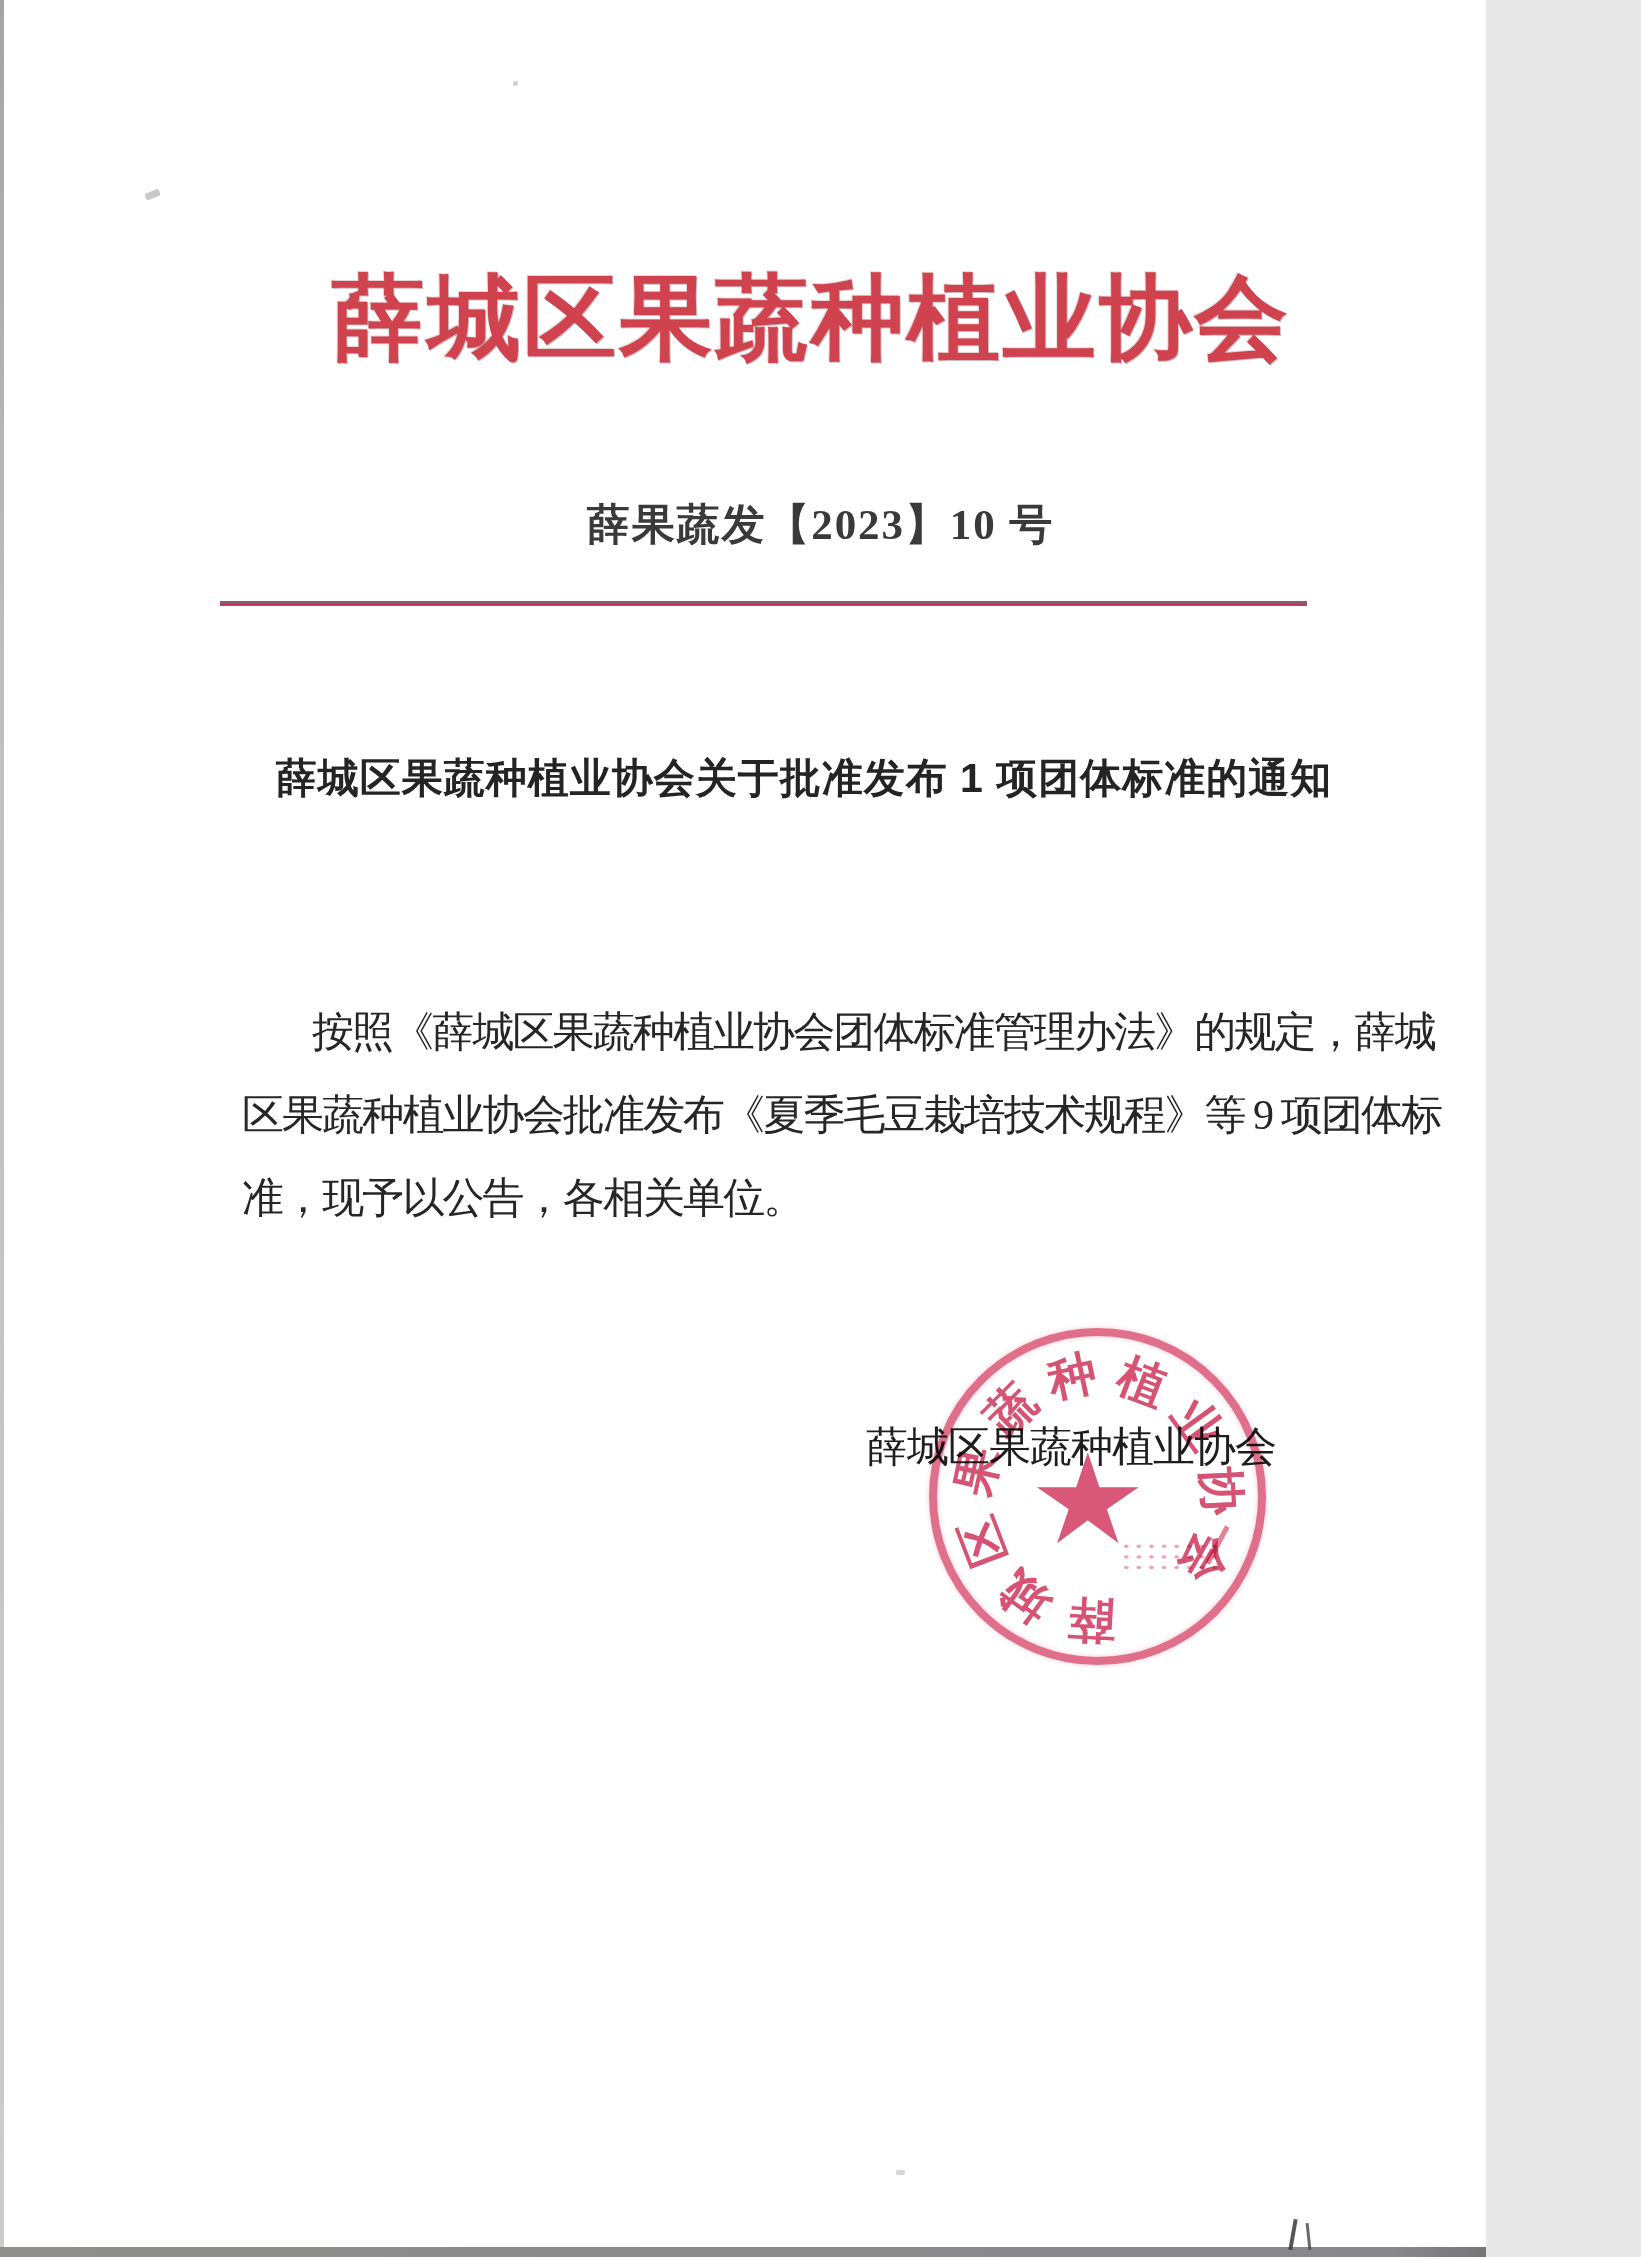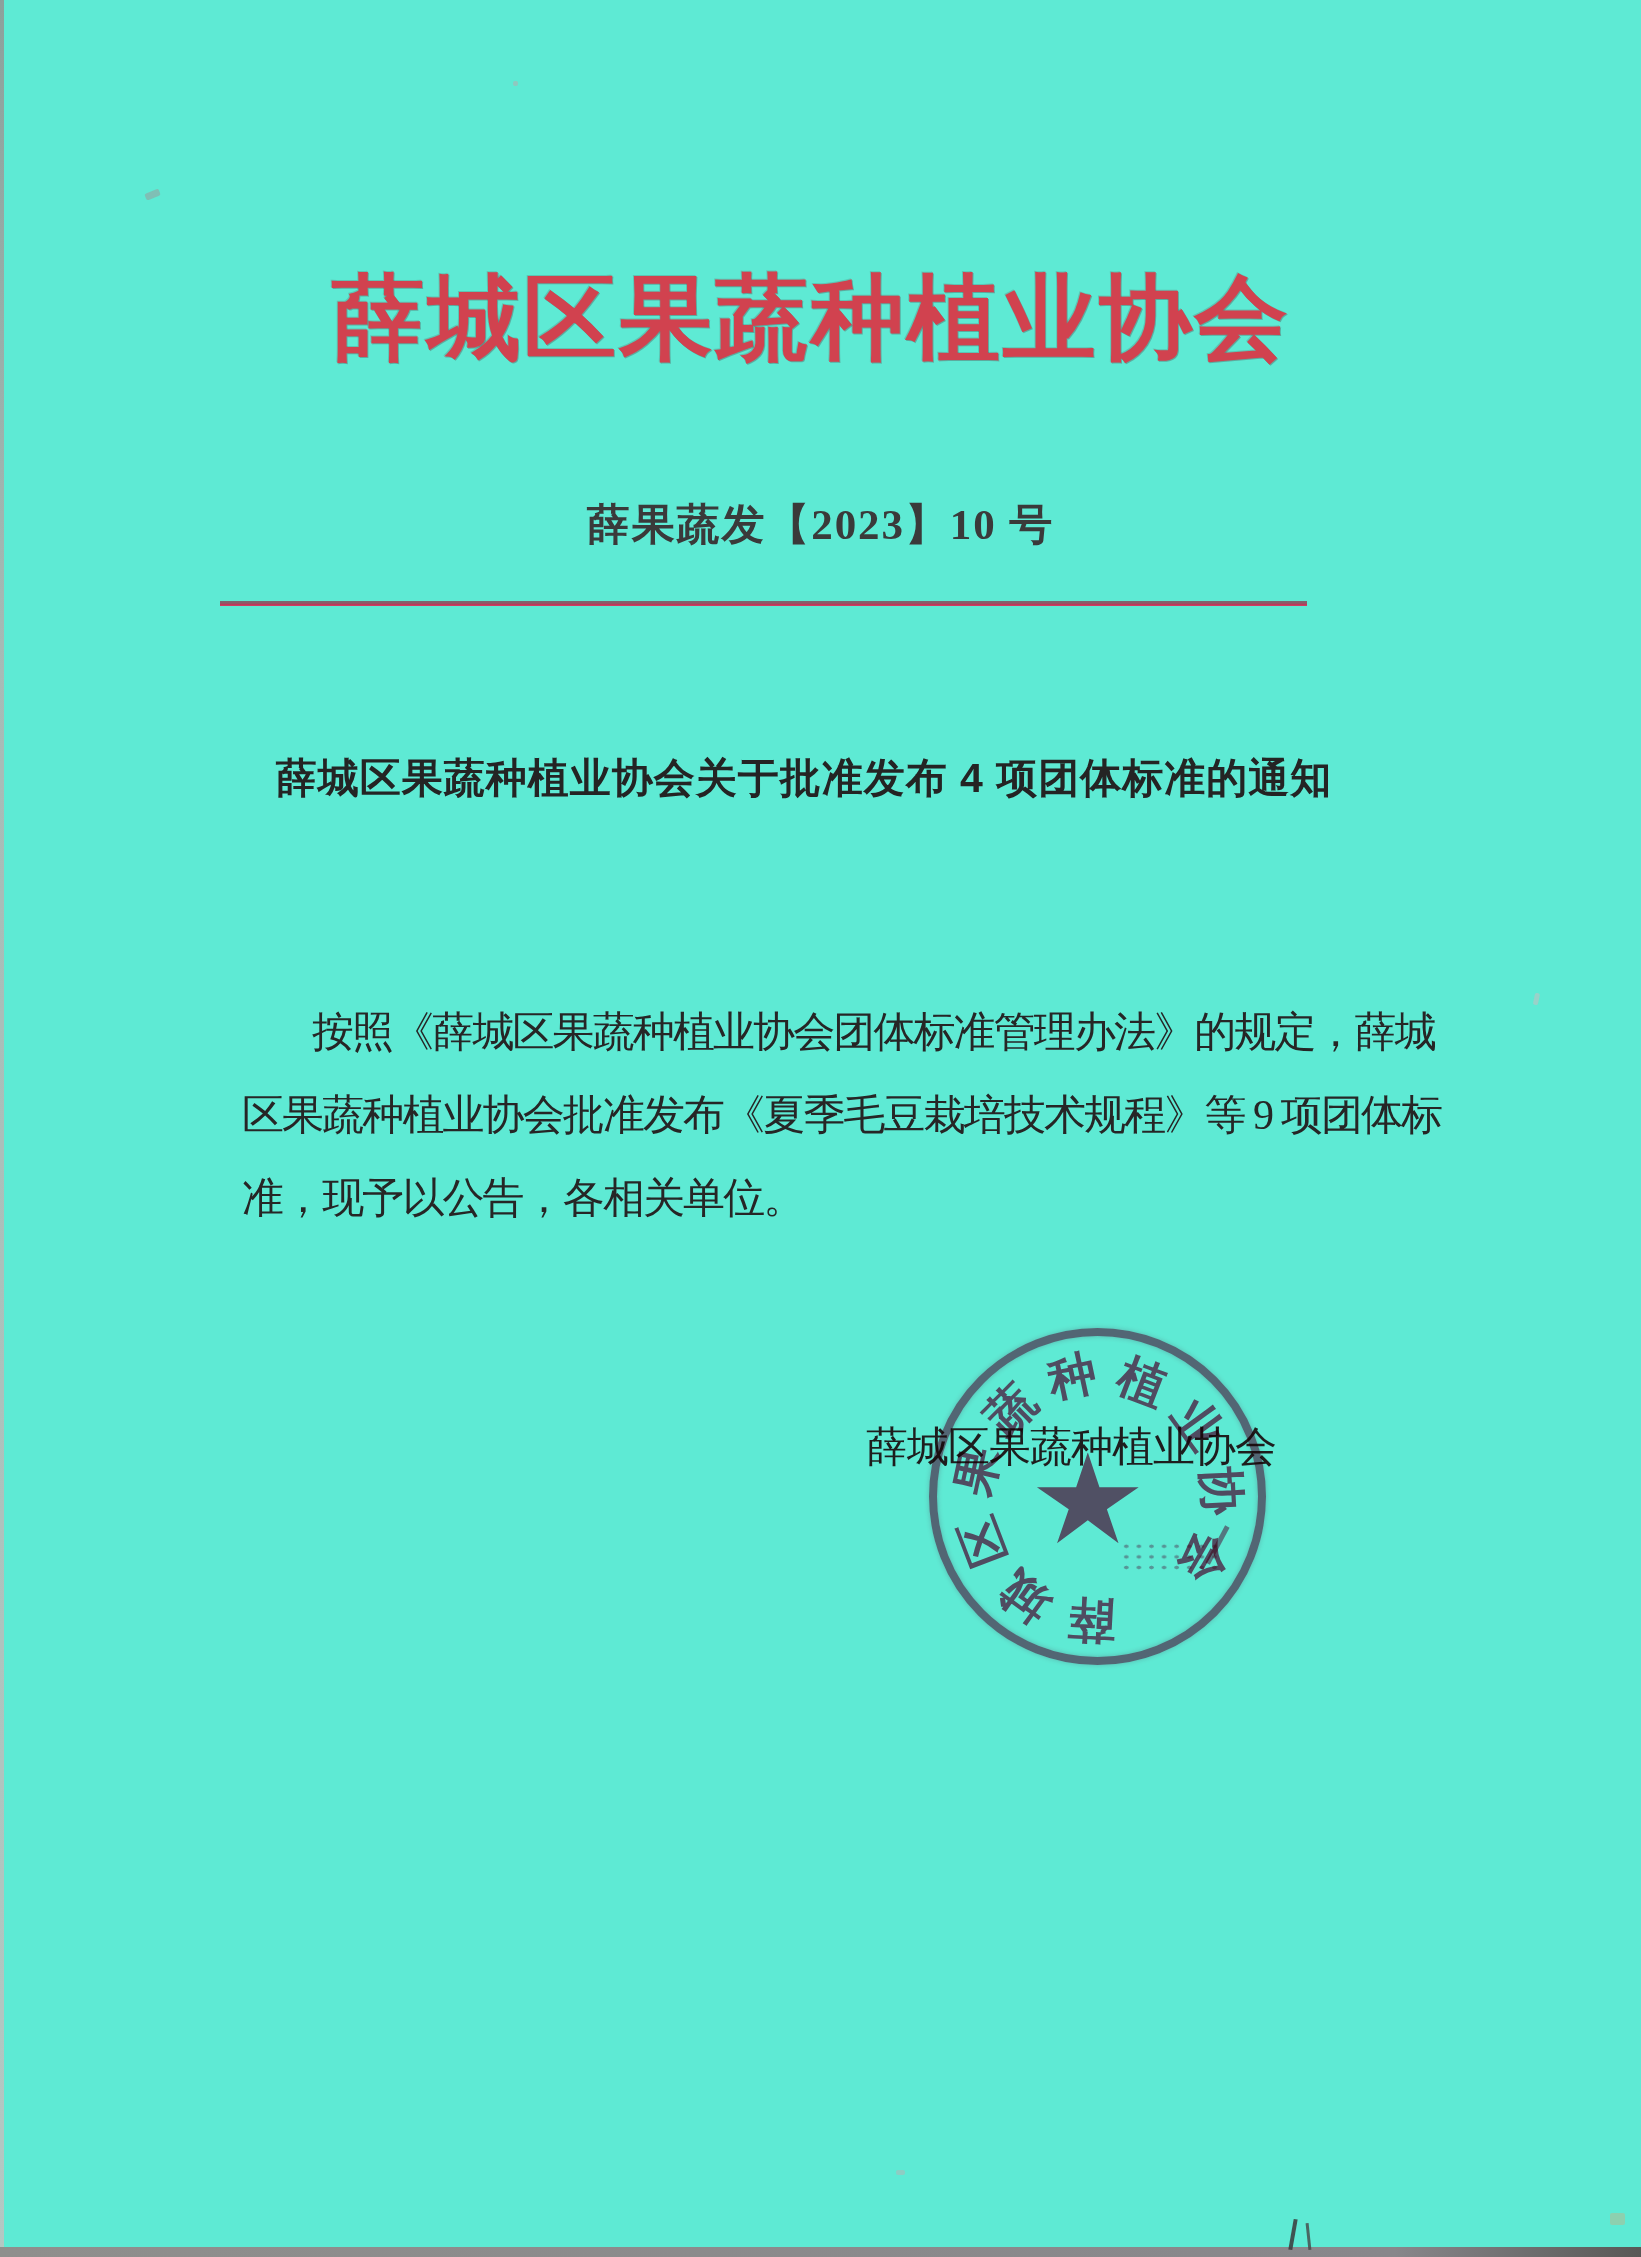--- a/index.html
+++ b/index.html
@@ -1,18 +1,18 @@
 <!DOCTYPE html>
 <html><head>
 <meta charset="utf-8">
 <style>
   html,body { margin:0; padding:0; background:#e8e8e8; }
   #page {
-    position:relative; width:1641px; height:2257px;
-    background:#5eead4; overflow:hidden;
+    position:relative; width:1486px; height:2257px;
+    background:#ffffff; overflow:hidden;
     font-family:"Liberation Serif","DejaVu Serif",serif;
     color:#262626;
   }
   .sans { font-family:"Liberation Sans","DejaVu Sans",sans-serif; }
 
   .org-title {
     position:absolute; top:268px; left:0; width:1622px;
     text-align:center; font-weight:bold; font-size:93px; line-height:100px;
     letter-spacing:2.9px; color:#d1424f;
     text-shadow:1px 1px 0 rgba(90,25,35,.30), -1px -1px 0 rgba(90,25,35,.18);
@@ -107,21 +107,21 @@
 <body>
 
 <div id="page">
 
   <div class="org-title sans">薛城区果蔬种植业协会</div>
 
   <div class="doc-number">薛果蔬发【2023】10 号</div>
 
   <div class="red-divider"></div>
 
-  <div class="notice-heading sans">薛城区果蔬种植业协会关于批准发布 4 项团体标准的通知</div>
+  <div class="notice-heading sans">薛城区果蔬种植业协会关于批准发布 1 项团体标准的通知</div>
 
 
   <div class="body-line l1">按照《薛城区果蔬种植业协会团体标准管理办法》的规定，薛城</div>
   <div class="body-line l2">区果蔬种植业协会批准发布《夏季毛豆栽培技术规程》等 9 项团体标</div>
   <div class="body-line l3">准，现予以公告，各相关单位。</div>
 
   <div class="signature">薛城区果蔬种植业协会</div>
 
   <div class="stamp">
     <div class="stamp-star"></div>

